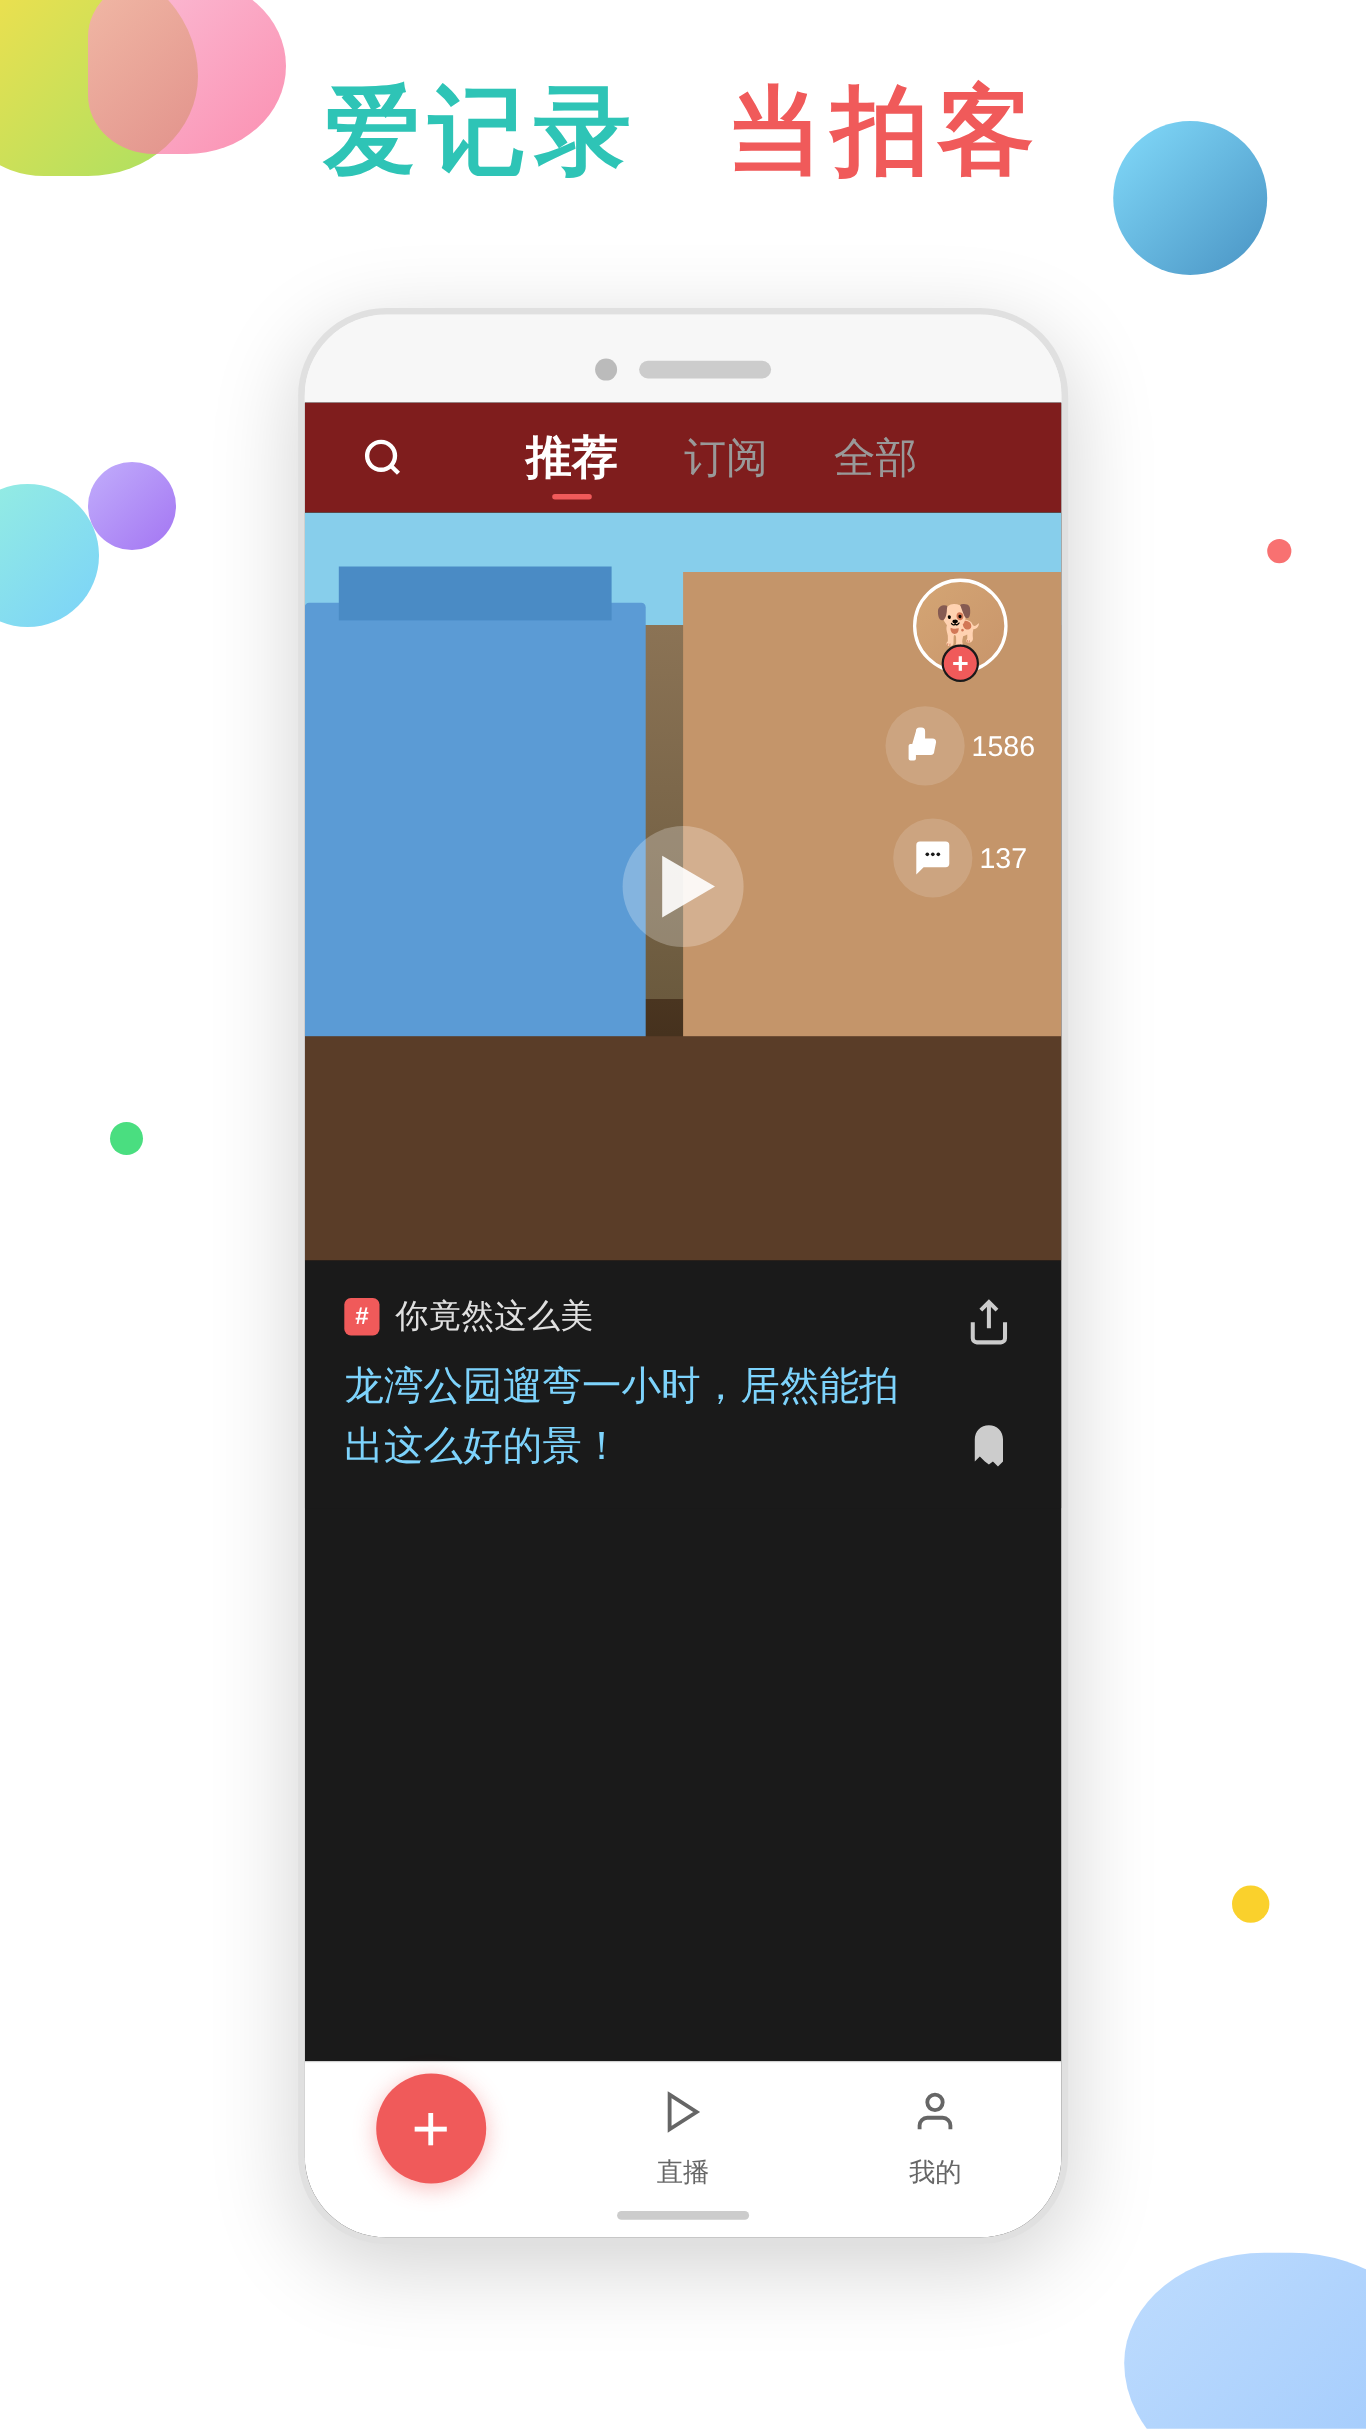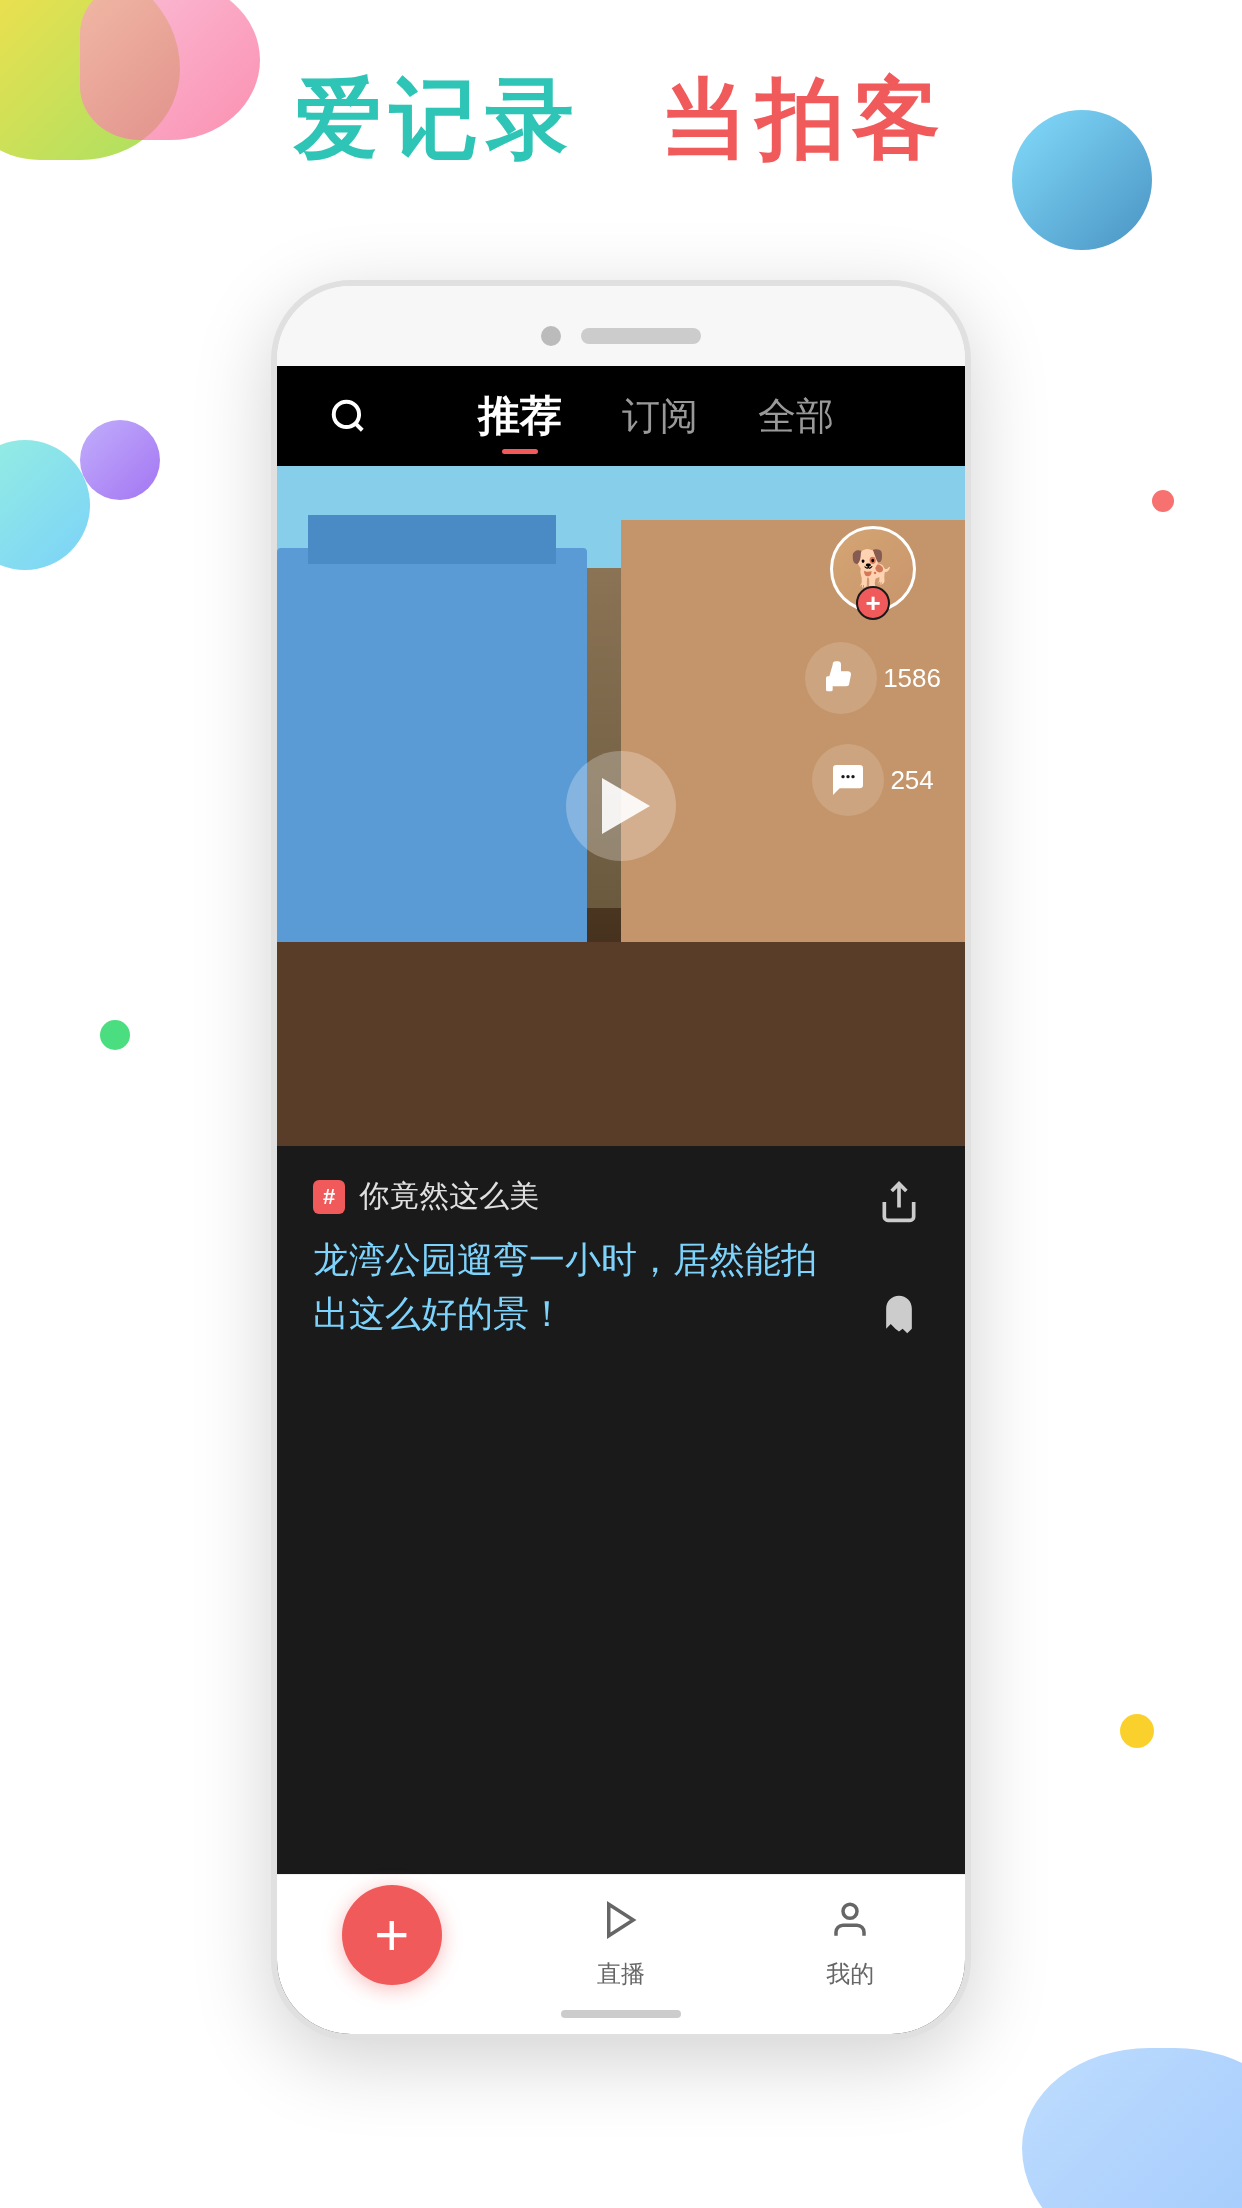--- a/index.html
+++ b/index.html
@@ -146,21 +146,21 @@
     
     .app-content {
       background: #1a1a1a;
       height: calc(100% - 80px);
       position: relative;
       overflow: hidden;
     }
 
     
     .nav-bar {
-      background: #000000;
+      background: #7f1d1d;
       height: 100px;
       display: flex;
       align-items: center;
       padding: 0 36px;
       gap: 0;
     }
     .nav-search {
       color: #fff;
       font-size: 42px;
       width: 70px;
@@ -535,21 +535,21 @@
 
         <div class="action-btn">
           <div class="action-icon">
             <svg width="40" height="40" viewBox="0 0 24 24" fill="white">
               <path d="M21 15a2 2 0 01-2 2H7l-4 4V5a2 2 0 012-2h14a2 2 0 012 2z"></path>
               <circle cx="9" cy="10" r="1" fill="#1a1a1a"></circle>
               <circle cx="12" cy="10" r="1" fill="#1a1a1a"></circle>
               <circle cx="15" cy="10" r="1" fill="#1a1a1a"></circle>
             </svg>
           </div>
-          <span class="action-count">254</span>
+          <span class="action-count">137</span>
         </div>
       </div>
     </div>
 
     <div class="content-area">
 
       <div class="content-right-actions">
         <div class="content-action-btn">
           <svg width="44" height="44" viewBox="0 0 24 24" fill="none" stroke="#ccc" stroke-width="2">
             <path d="M4 12v8a2 2 0 002 2h12a2 2 0 002-2v-8"></path>

